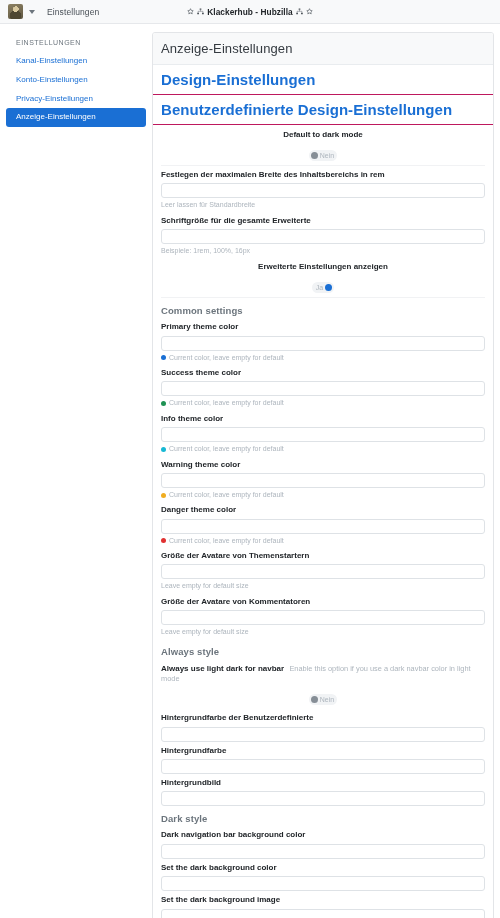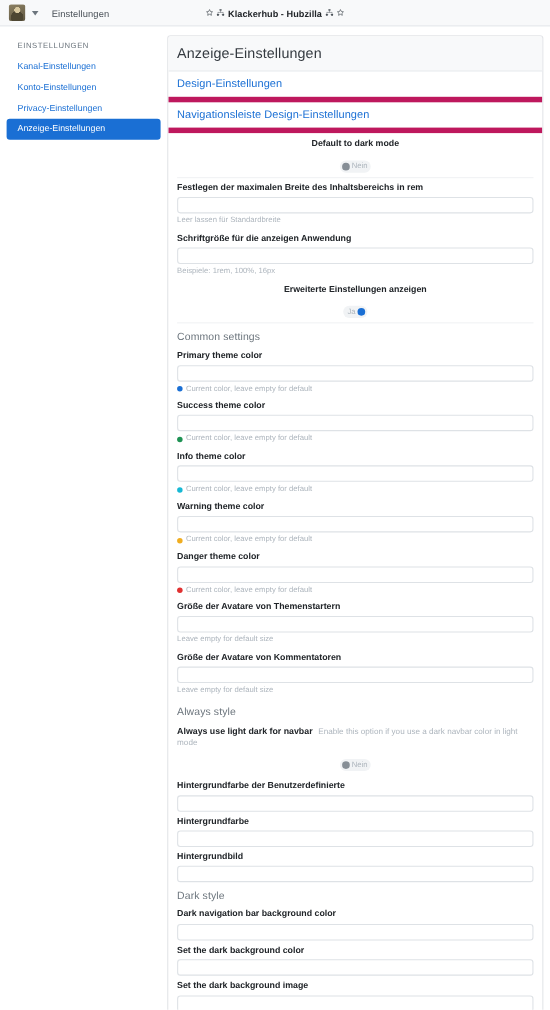--- a/index.html
+++ b/index.html
@@ -118,26 +118,26 @@
     font-size: 13px;
     color: #343a40;
     padding: 8px 8px 8px 8px;
     background: #f8f9fa;
     border-bottom: 1px solid #e9ecef;
     font-weight: normal;
     letter-spacing: 0.1px;
   }
   .section-link {
     display: block;
-    font-size: 10px;
+    font-size: 15px;
     color: #1a6fd4;
     padding: 6px 8px;
-    border-bottom: 5px solid #be185d;
+    border-bottom: 1px solid #be185d;
     text-decoration: none;
-    font-weight: normal;
+    font-weight: bold;
     letter-spacing: 0.05px;
   }
   .form-body { padding: 0 8px 6px 8px; }
 
   
   .row-toggle {
     display: flex;
     align-items: center;
     justify-content: space-between;
     gap: 8px;
@@ -223,21 +223,21 @@
     width: 5px; height: 5px;
     border-radius: 50%;
     flex: 0 0 auto;
     display: inline-block;
   }
 
   .group-head {
     font-size: 9.5px;
     color: #6c757d;
     padding: 7px 0 2px 0;
-    font-weight: normal;
+    font-weight: bold;
     letter-spacing: 0.1px;
   }
 </style>
 </head>
 <body>
 
 <div class="navbar">
   <div class="nav-left">
     <div class="avatar"></div>
     <div class="caret-down"></div>
@@ -287,21 +287,21 @@
     <a class="side-link" href="#">Konto-Einstellungen</a>
     <a class="side-link" href="#">Privacy-Einstellungen</a>
     <a class="side-link active" href="#">Anzeige-Einstellungen</a>
   </div>
 
   <div class="content">
 
     <div class="panel-head">Anzeige-Einstellungen</div>
 
     <a class="section-link" href="#">Design-Einstellungen</a>
-    <a class="section-link" href="#">Navigationsleiste Design-Einstellungen</a>
+    <a class="section-link" href="#">Benutzerdefinierte Design-Einstellungen</a>
 
     <div class="form-body">
 
       <div class="row-toggle">
         <span class="rt-label">Default to dark mode</span>
         <span class="switch">
           <span class="knob"></span>
           <span class="sw-text">Nein</span>
         </span>
       </div>
@@ -309,21 +309,21 @@
 
       <div class="fld">
         <label class="fld-label">Festlegen der maximalen Breite des Inhaltsbereichs in rem</label>
         <input class="fld-input" type="text" value="" style="">
         <div class="fld-help">
           <span>Leer lassen für Standardbreite</span>
         </div>
       </div>
 
       <div class="fld">
-        <label class="fld-label">Schriftgröße für die anzeigen Anwendung</label>
+        <label class="fld-label">Schriftgröße für die gesamte Erweiterte</label>
         <input class="fld-input" type="text" value="" style="">
         <div class="fld-help">
           <span>Beispiele: 1rem, 100%, 16px</span>
         </div>
       </div>
 
       <div class="row-toggle">
         <span class="rt-label">Erweiterte Einstellungen anzeigen</span>
         <span class="switch on">
           <span class="knob"></span>

